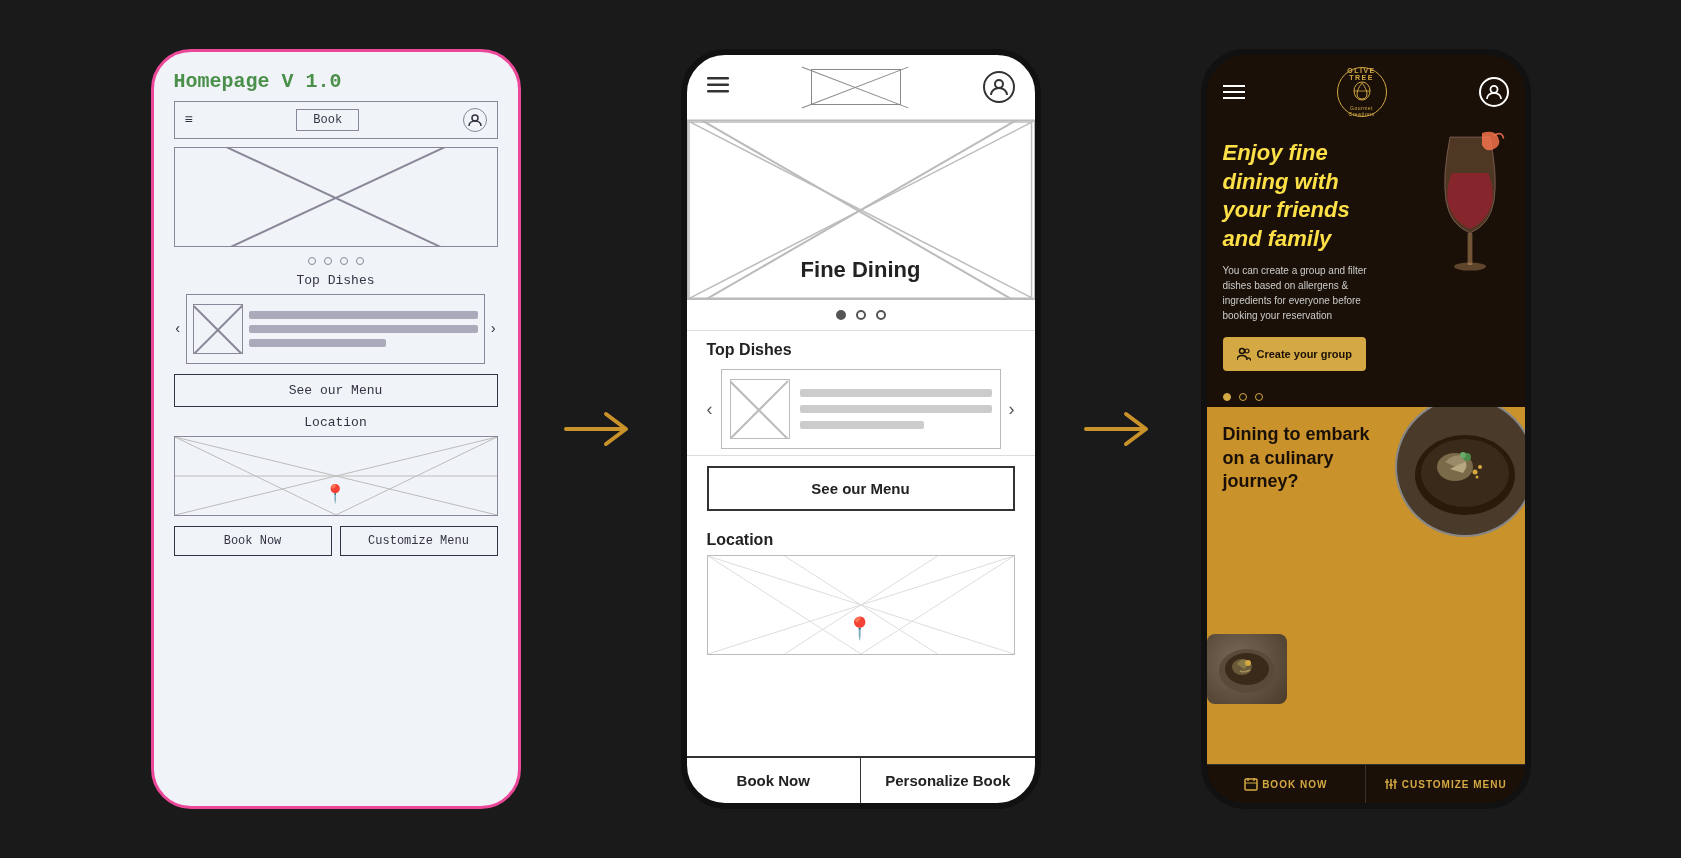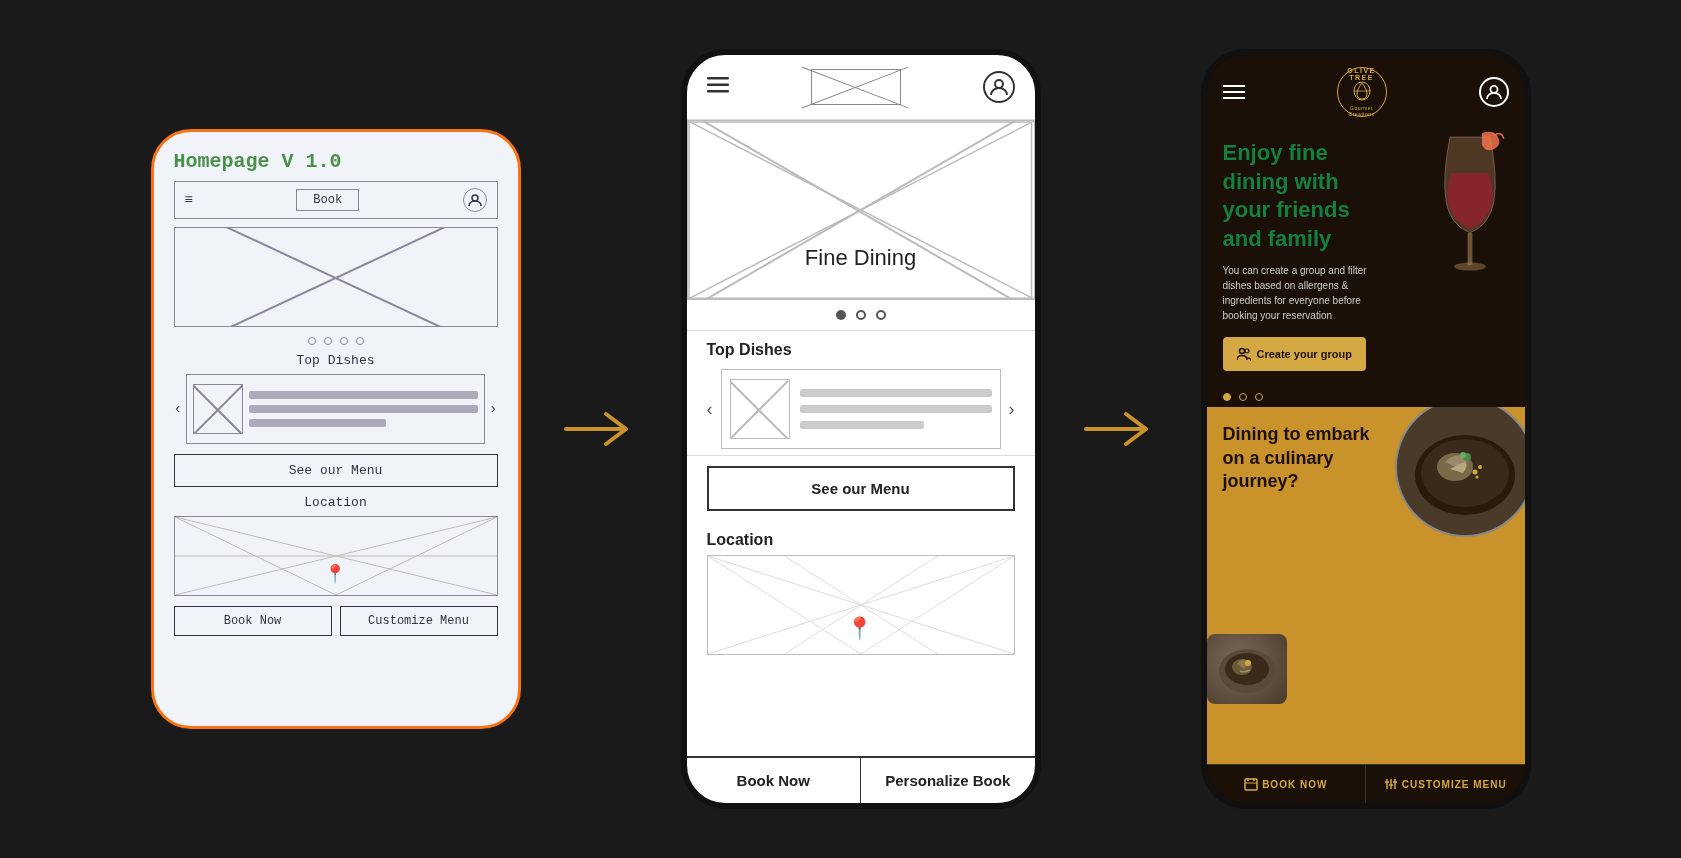--- a/index.html
+++ b/index.html
@@ -38,23 +38,23 @@
     .phone-frame {
       border-radius: 40px;
       overflow: hidden;
       flex-shrink: 0;
       position: relative;
     }
 
     
     .phone1 {
       width: 370px;
-      height: 600px;
+      height: 760px;
       background: #f0f4f8;
-      border: 3px solid #f97316;
+      border: 3px solid #ec4899;
       border-radius: 40px;
       padding: 10px;
       display: flex;
       flex-direction: column;
     }
     .sketch-inner {
       flex: 1;
       display: flex;
       flex-direction: column;
       gap: 0;
@@ -290,25 +290,25 @@
       background: #bbb;
       height: 1.5px;
       width: 141%;
       top: 50%;
       left: -21%;
     }
     .wf-hero-x::before { transform: rotate(30deg); }
     .wf-hero-x::after { transform: rotate(-30deg); }
     .wf-hero-text {
       position: absolute;
-      bottom: 28px;
+      bottom: 16px;
       width: 100%;
       text-align: center;
       font-size: 22px;
-      font-weight: normal;
+      font-weight: bold;
       color: #222;
       z-index: 2;
     }
     .wf-dots {
       display: flex;
       justify-content: center;
       gap: 10px;
       padding: 10px 0;
       border-bottom: 1px solid #ddd;
     }
@@ -481,24 +481,25 @@
       font-size: 14px;
     }
     .final-hero-section {
       background: #1a1008;
       padding: 10px 16px 16px;
       position: relative;
     }
     .final-hero-title {
       font-size: 22px;
       font-weight: bold;
-      color: #15803d;
+      color: #fde047;
       line-height: 1.3;
       margin-bottom: 10px;
       max-width: 55%;
+      font-style: italic;
     }
     .final-hero-desc {
       font-size: 10px;
       color: #ccc;
       line-height: 1.5;
       max-width: 55%;
       margin-bottom: 14px;
     }
     .final-create-btn {
       background: #d4a843;

